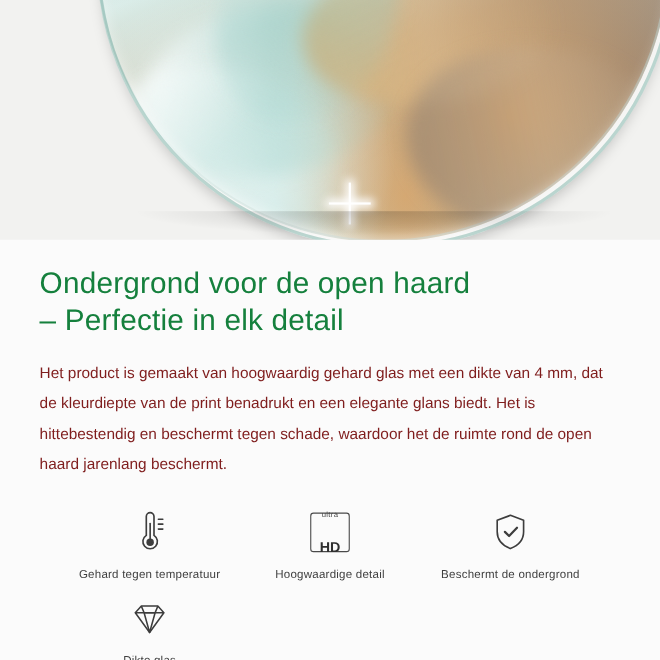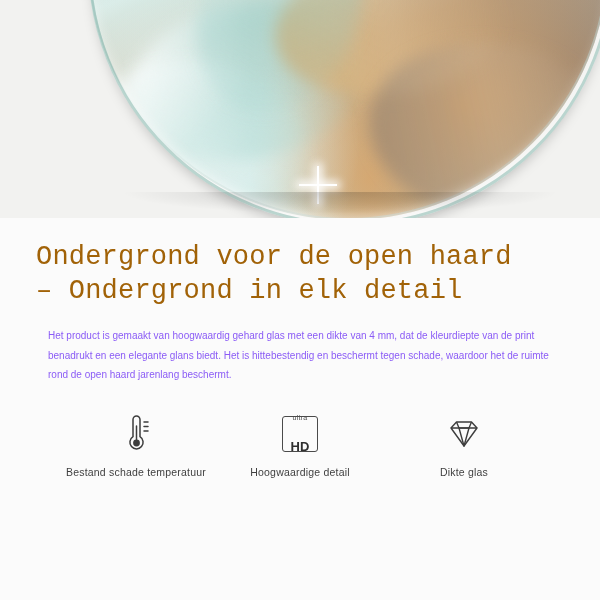--- a/index.html
+++ b/index.html
@@ -128,36 +128,36 @@
     height: 22px;
     background: radial-gradient(ellipse at 50% 0%, rgba(0,0,0,0.18), rgba(0,0,0,0) 70%);
     pointer-events: none;
   }
 
   
   .content {
     padding: 0 36px;
   }
   .headline {
-    font-family: Liberation Mono, monospace;
+    font-family: Liberation Sans, sans-serif;
     font-size: 27px;
     line-height: 1.26;
-    color: #a16207;
+    color: #15803d;
     font-weight: 400;
     margin: 22px 0 0 0;
     letter-spacing: 0.2px;
   }
   .headline .l2 {
     display: block;
   }
   .body-text {
-    margin: 18px 0 0 12px;
-    font-size: 10px;
+    margin: 18px 0 0 0;
+    font-size: 14px;
     line-height: 1.95;
-    color: #8b5cf6;
+    color: #7f1d1d;
     max-width: 530px;
   }
 
   
   .features {
     margin-top: 26px;
     display: grid;
     grid-template-columns: repeat(3, 1fr);
     row-gap: 12px;
     padding: 0 18px;
@@ -220,49 +220,58 @@
       <div class="glass-edge"></div>
       <div class="sparkle"></div>
       <div class="hero-shadow"></div>
     </div>
   </div>
 
   <div class="content">
 
     <h1 class="headline">
       <span>Ondergrond voor de open haard</span>
-      <span class="l2">– Ondergrond in elk detail</span>
+      <span class="l2">– Perfectie in elk detail</span>
     </h1>
 
     <p class="body-text">Het product is gemaakt van hoogwaardig gehard glas met een dikte van 4 mm, dat de kleurdiepte van de print benadrukt en een elegante glans biedt. Het is hittebestendig en beschermt tegen schade, waardoor het de ruimte rond de open haard jarenlang beschermt.</p>
 
     <div class="features">
 
       <div class="feature">
         <div class="feature-icon">
           <svg width="40" height="42" viewBox="0 0 40 42" fill="none" stroke="#3d3d3d" stroke-width="1.5" stroke-linecap="round">
             <path d="M17 6.5a3.5 3.5 0 0 1 7 0v17.2a6.6 6.6 0 1 1-7 0z"></path>
             <circle cx="20.5" cy="30" r="3.4" fill="#3d3d3d" stroke="none"></circle>
             <path d="M20.5 26.8V13"></path>
             <path d="M28 9h4M28 13.5h4M28 18h4"></path>
           </svg>
         </div>
-        <div class="feature-label">Bestand schade temperatuur</div>
+        <div class="feature-label">Gehard tegen temperatuur</div>
       </div>
 
       <div class="feature">
         <div class="feature-icon">
           <div class="hd-badge">
             <span class="ultra">ultra</span>
             <span class="hd">HD</span>
           </div>
         </div>
         <div class="feature-label">Hoogwaardige detail</div>
       </div>
 
+      <div class="feature">
+        <div class="feature-icon">
+          <svg width="38" height="42" viewBox="0 0 38 42" fill="none" stroke="#3d3d3d" stroke-width="1.5" stroke-linejoin="round">
+            <path d="M19 5.5 31 10v10.5c0 7.2-5 12.6-12 15.2-7-2.6-12-8-12-15.2V10z"></path>
+            <path d="m14 20.5 3.8 3.8L25 16.8" stroke-width="2" stroke-linecap="round"></path>
+          </svg>
+        </div>
+        <div class="feature-label">Beschermt de ondergrond</div>
+      </div>
 
       <div class="feature">
         <div class="feature-icon">
           <svg width="42" height="38" viewBox="0 0 42 38" fill="none" stroke="#3d3d3d" stroke-width="1.4" stroke-linejoin="round">
             <path d="M8 13h26L21 31z"></path>
             <path d="M8 13 13.5 7h15L34 13"></path>
             <path d="M13.5 7 16 13l5 18 5-18 2.5-6"></path>
             <path d="M16 13h10"></path>
           </svg>
         </div>

